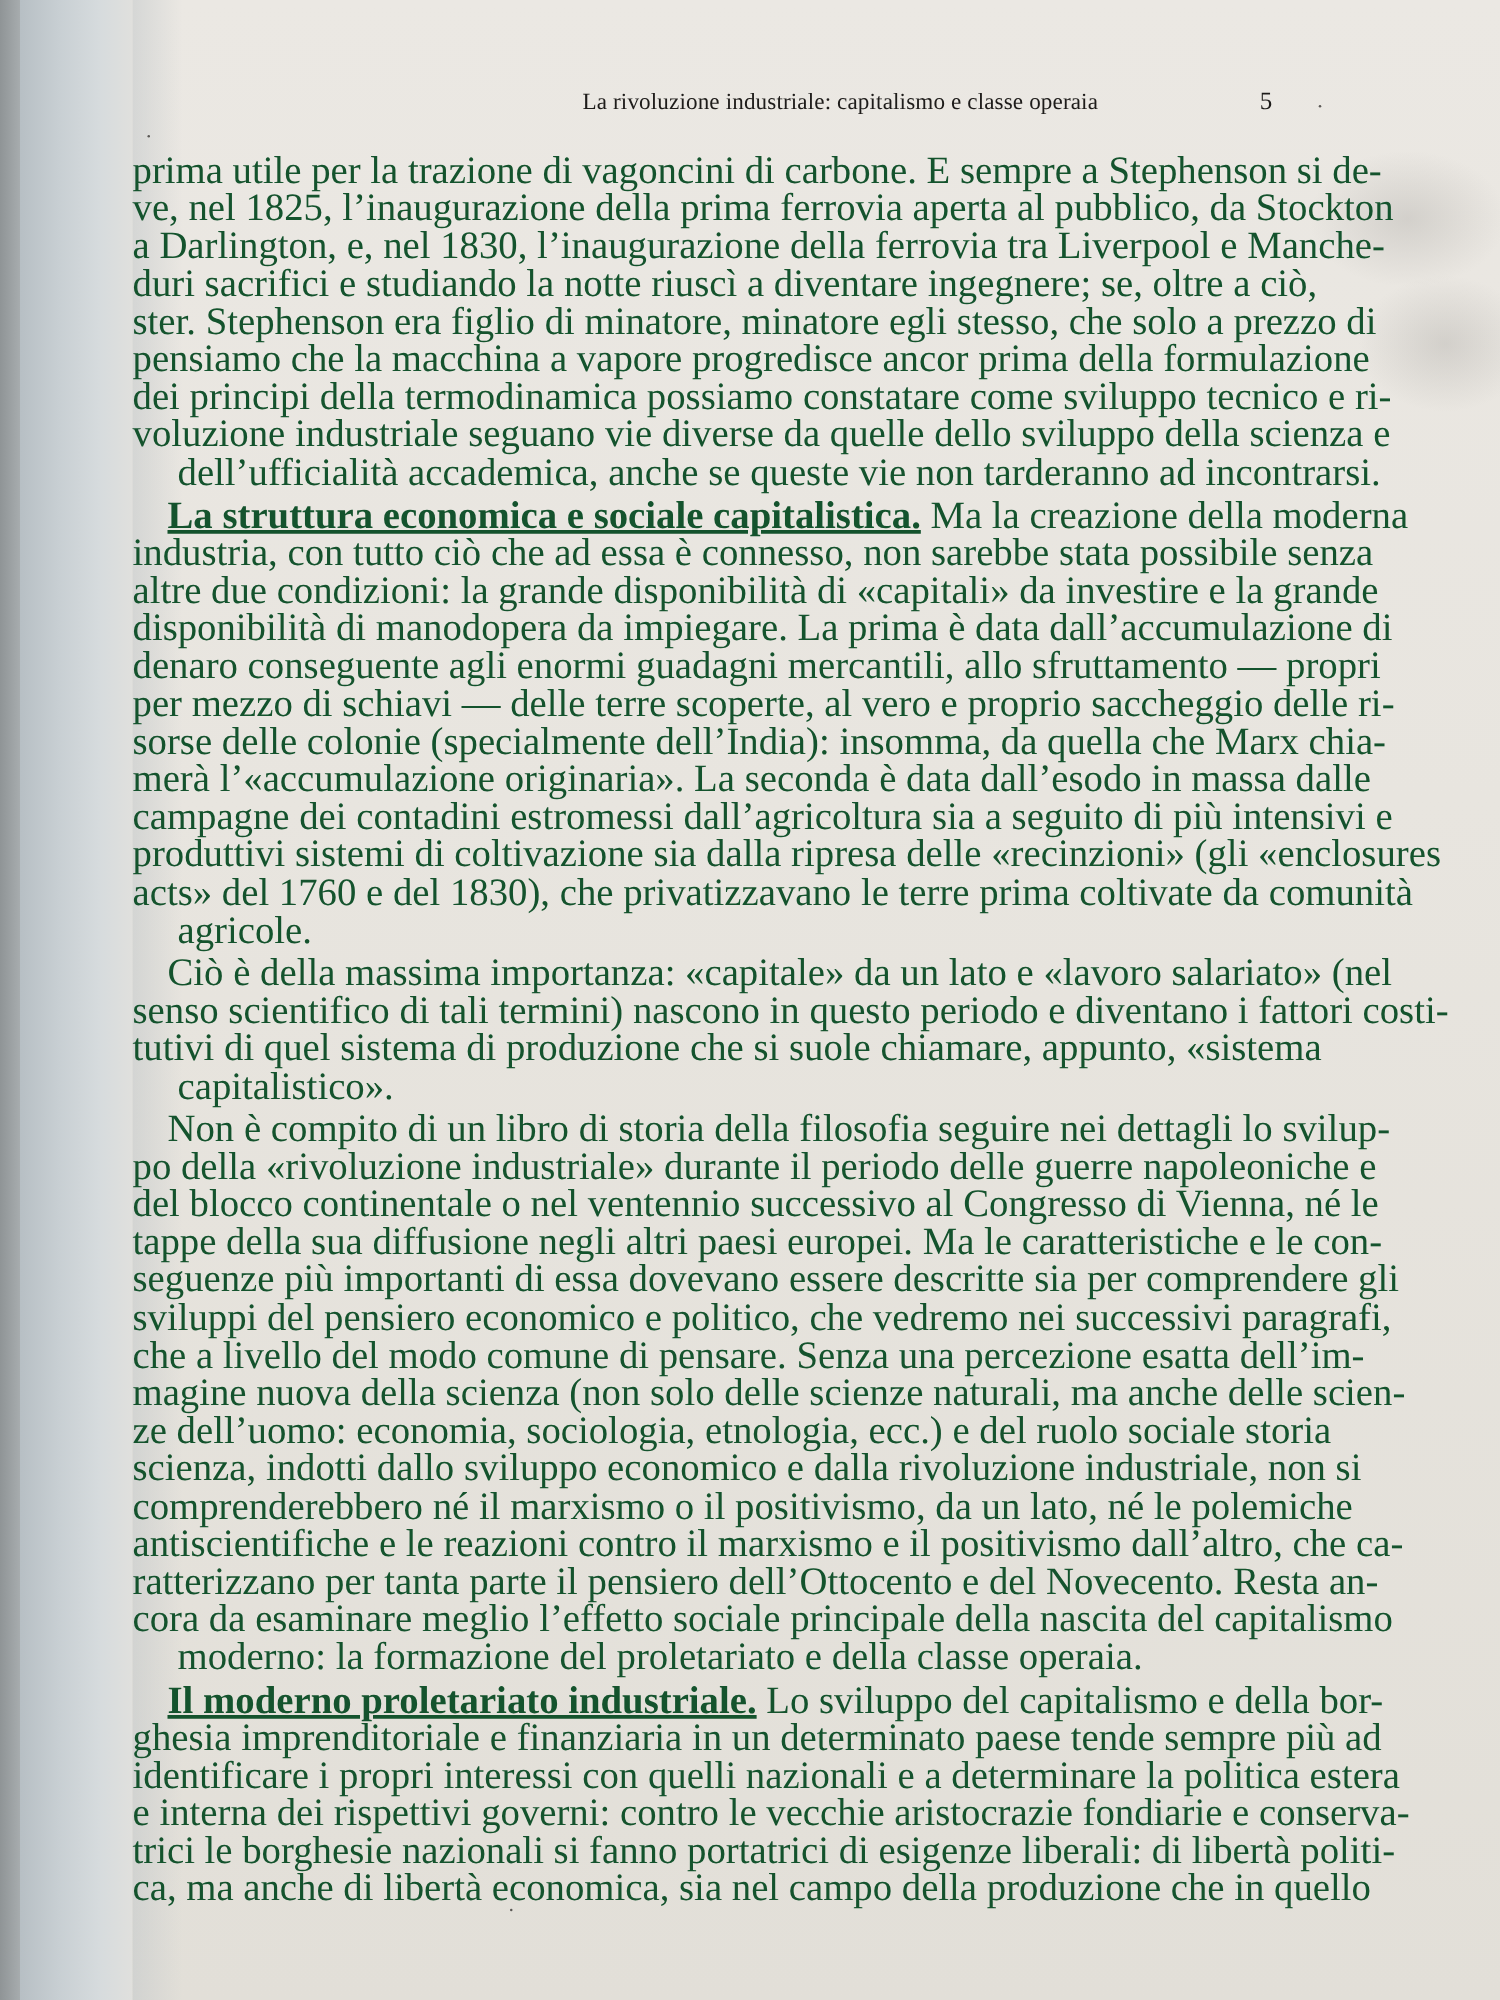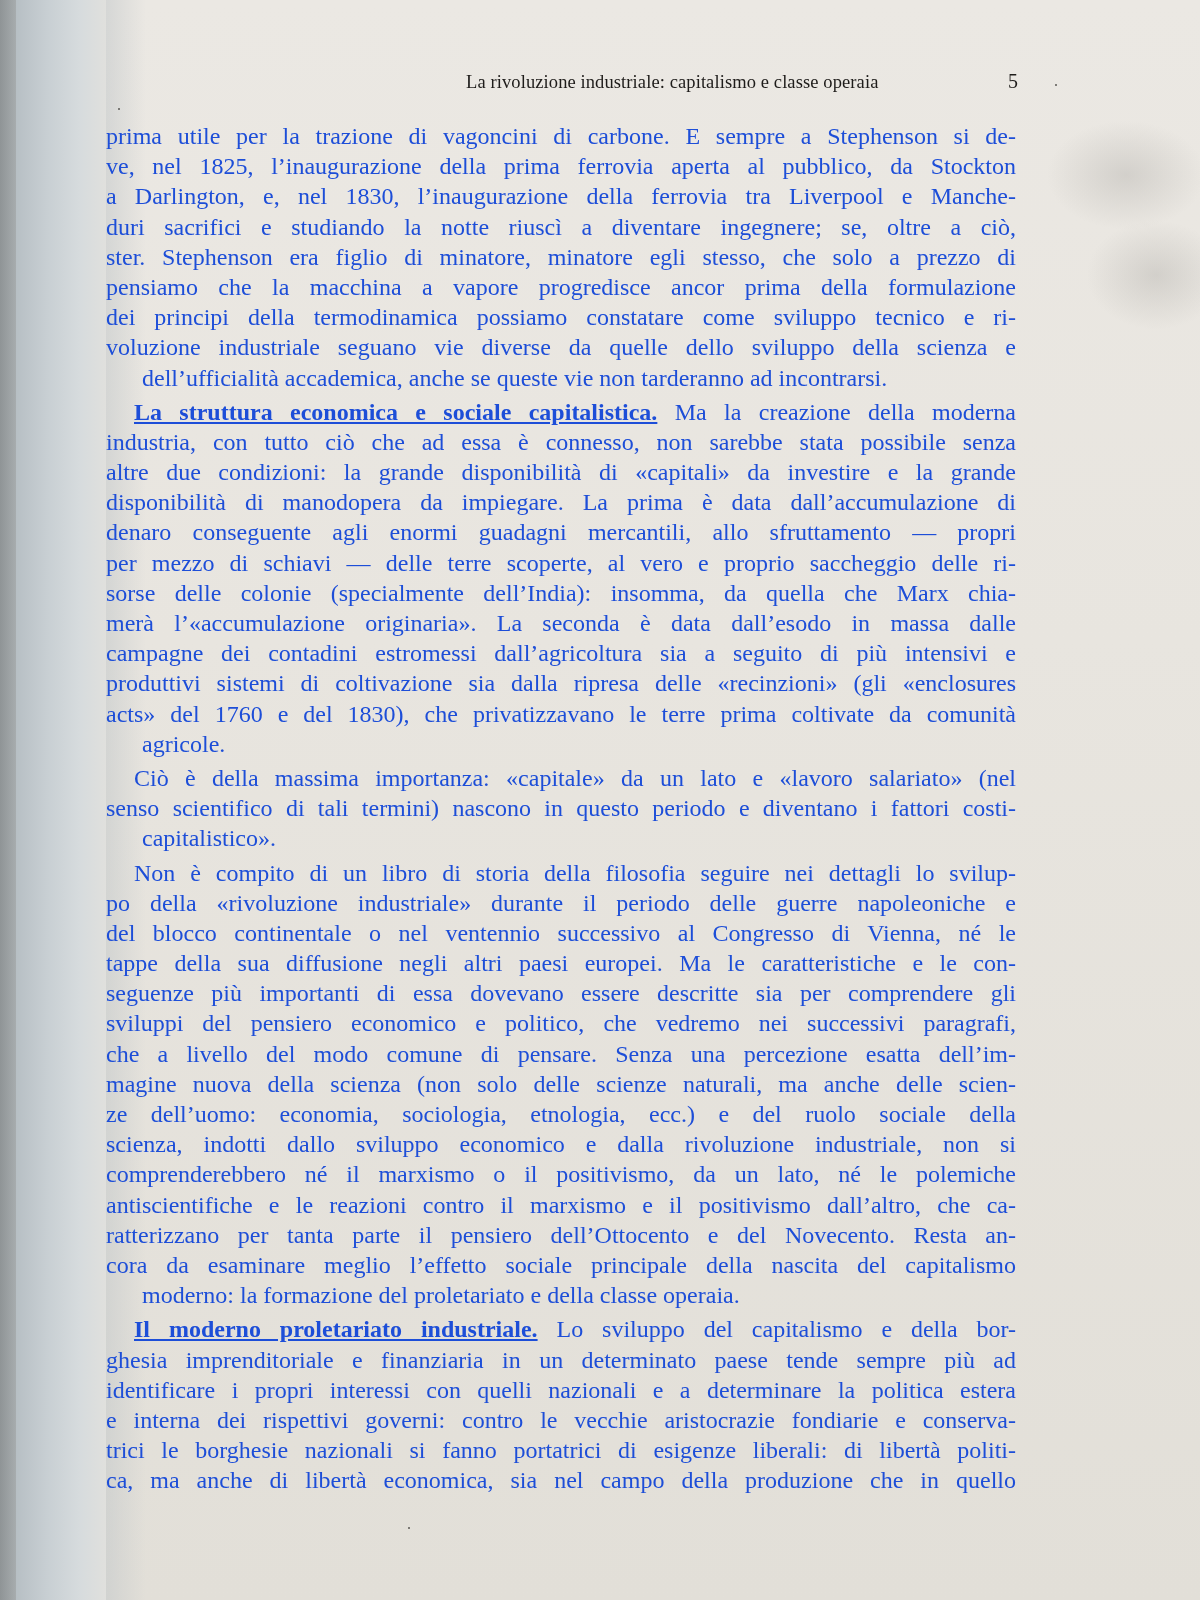--- a/index.html
+++ b/index.html
@@ -63,24 +63,24 @@
       position: absolute;
       width: 2px; height: 2px;
       background: #5a5855;
       border-radius: 50%;
     }
     .body-text {
       position: absolute;
       top: 121px;
       left: 106px;
       width: 910px;
-      font-size: 24px;
+      font-size: 31px;
       line-height: 30.2px;
       text-align: justify;
-      color: #1d4ed8;
+      color: #14532d;
     }
     .line {
       display: block;
       text-align: justify;
       text-align-last: justify;
       white-space: nowrap;
       height: 30.2px;
     }
     .line.last {
       text-align-last: left;
@@ -145,34 +145,35 @@
     <span class="line">campagne dei contadini estromessi dall’agricoltura sia a seguito di più intensivi e</span>
     <span class="line">produttivi sistemi di coltivazione sia dalla ripresa delle «recinzioni» (gli «enclosures</span>
     <span class="line">acts» del 1760 e del 1830), che privatizzavano le terre prima coltivate da comunità</span>
     <span class="line last">agricole.</span>
   </div>
   <span class="para-gap"></span>
 
   <div>
     <span class="line indent">Ciò è della massima importanza: «capitale» da un lato e «lavoro salariato» (nel</span>
     <span class="line">senso scientifico di tali termini) nascono in questo periodo e diventano i fattori costi-</span>
+    <span class="line">tutivi di quel sistema di produzione che si suole chiamare, appunto, «sistema</span>
     <span class="line last">capitalistico».</span>
   </div>
   <span class="para-gap"></span>
 
   <div>
     <span class="line indent">Non è compito di un libro di storia della filosofia seguire nei dettagli lo svilup-</span>
     <span class="line">po della «rivoluzione industriale» durante il periodo delle guerre napoleoniche e</span>
     <span class="line">del blocco continentale o nel ventennio successivo al Congresso di Vienna, né le</span>
     <span class="line">tappe della sua diffusione negli altri paesi europei. Ma le caratteristiche e le con-</span>
     <span class="line">seguenze più importanti di essa dovevano essere descritte sia per comprendere gli</span>
     <span class="line">sviluppi del pensiero economico e politico, che vedremo nei successivi paragrafi,</span>
     <span class="line">che a livello del modo comune di pensare. Senza una percezione esatta dell’im-</span>
     <span class="line">magine nuova della scienza (non solo delle scienze naturali, ma anche delle scien-</span>
-    <span class="line">ze dell’uomo: economia, sociologia, etnologia, ecc.) e del ruolo sociale della</span>
+    <span class="line">ze dell’uomo: economia, sociologia, etnologia, ecc.) e del ruolo sociale storia</span>
     <span class="line">scienza, indotti dallo sviluppo economico e dalla rivoluzione industriale, non si</span>
     <span class="line">comprenderebbero né il marxismo o il positivismo, da un lato, né le polemiche</span>
     <span class="line">antiscientifiche e le reazioni contro il marxismo e il positivismo dall’altro, che ca-</span>
     <span class="line">ratterizzano per tanta parte il pensiero dell’Ottocento e del Novecento. Resta an-</span>
     <span class="line">cora da esaminare meglio l’effetto sociale principale della nascita del capitalismo</span>
     <span class="line last">moderno: la formazione del proletariato e della classe operaia.</span>
   </div>
   <span class="para-gap"></span>
 
   <div>

